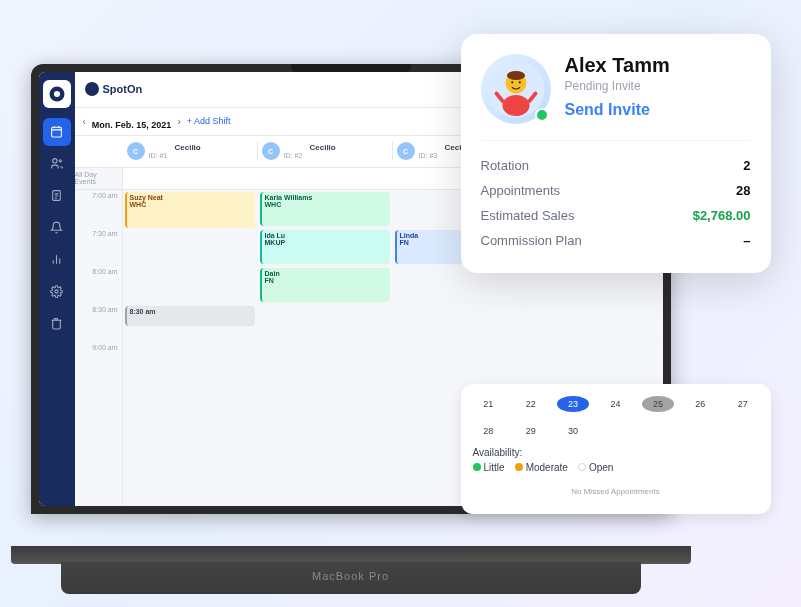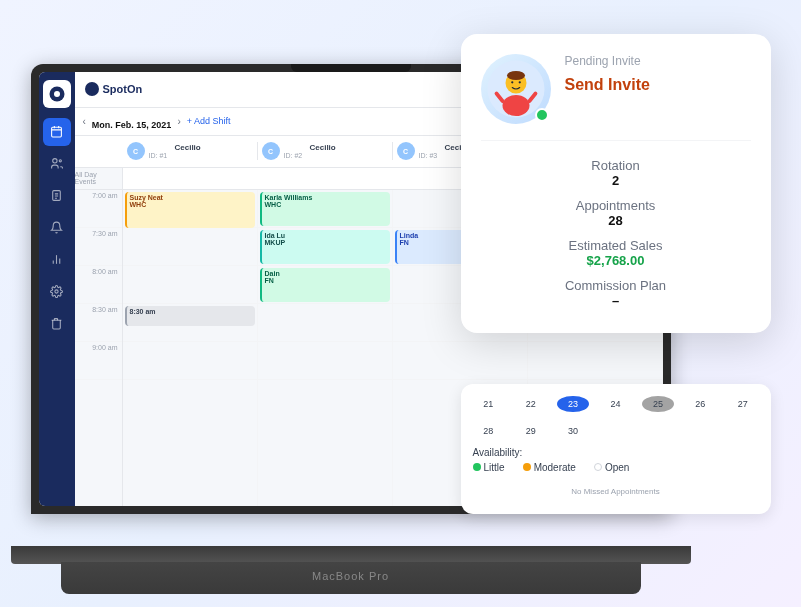--- a/index.html
+++ b/index.html
@@ -454,38 +454,37 @@
 
     .profile-status {
       font-size: 12px;
       color: #9ca3af;
       margin-bottom: 8px;
     }
 
     .send-invite-btn {
       background: none;
       border: none;
-      color: #c2410c;
+      color: #3b82f6;
       font-size: 16px;
       font-weight: 700;
       cursor: pointer;
       padding: 0;
     }
 
     .profile-stats {
       border-top: 1px solid #f3f4f6;
       padding-top: 12px;
     }
 
     .stat-row {
       display: flex;
       align-items: center;
       justify-content: space-between;
       padding: 5px 0;
-      flex-direction: column;
     }
 
     .stat-label {
       font-size: 13px;
       color: #6b7280;
     }
 
     .stat-value {
       font-size: 13px;
       font-weight: 600;
@@ -536,21 +535,21 @@
     }
 
     .availability-section {
       font-size: 10px;
       color: #374151;
       margin-bottom: 8px;
     }
 
     .avail-row {
       display: flex;
-      gap: 18px;
+      gap: 10px;
       align-items: center;
       margin-top: 4px;
     }
 
     .avail-item {
       display: flex;
       align-items: center;
       gap: 3px;
     }
 
@@ -832,20 +831,21 @@
             <circle cx="45" cy="31" r="1.5" fill="#1f2937"></circle>
             <path d="M35 38 Q40 42 45 38" stroke="#1f2937" stroke-width="1.5" fill="none" stroke-linecap="round"></path>
 
             <line x1="22" y1="56" x2="14" y2="46" stroke="#ef4444" stroke-width="5" stroke-linecap="round"></line>
             <line x1="58" y1="56" x2="66" y2="46" stroke="#ef4444" stroke-width="5" stroke-linecap="round"></line>
           </svg>
         </div>
         <div class="online-dot"></div>
       </div>
       <div class="profile-info">
+        <div class="profile-name">Alex Tamm</div>
         <div class="profile-status">Pending Invite</div>
         <button class="send-invite-btn">Send Invite</button>
       </div>
     </div>
 
     <div class="profile-stats">
       <div class="stat-row">
         <span class="stat-label">Rotation</span>
         <span class="stat-value">2</span>
       </div>

